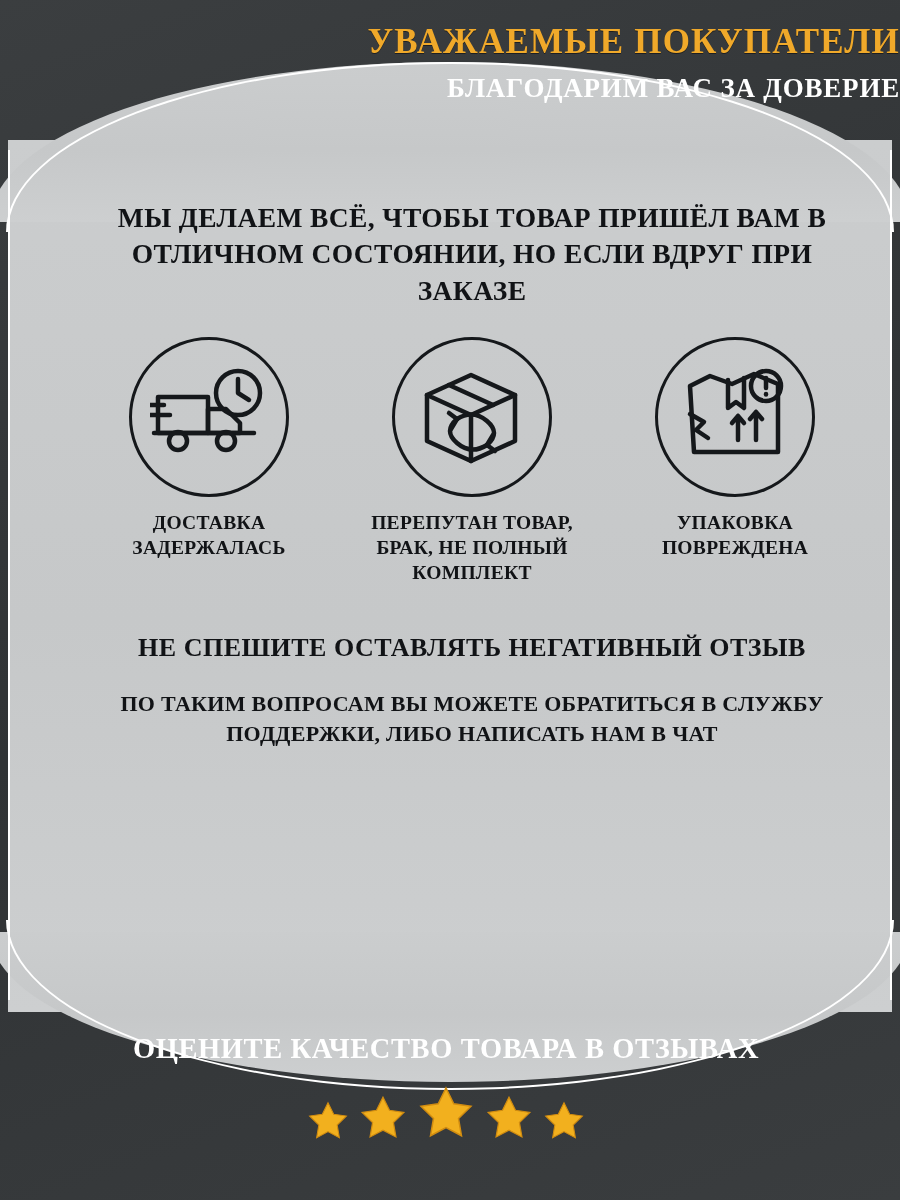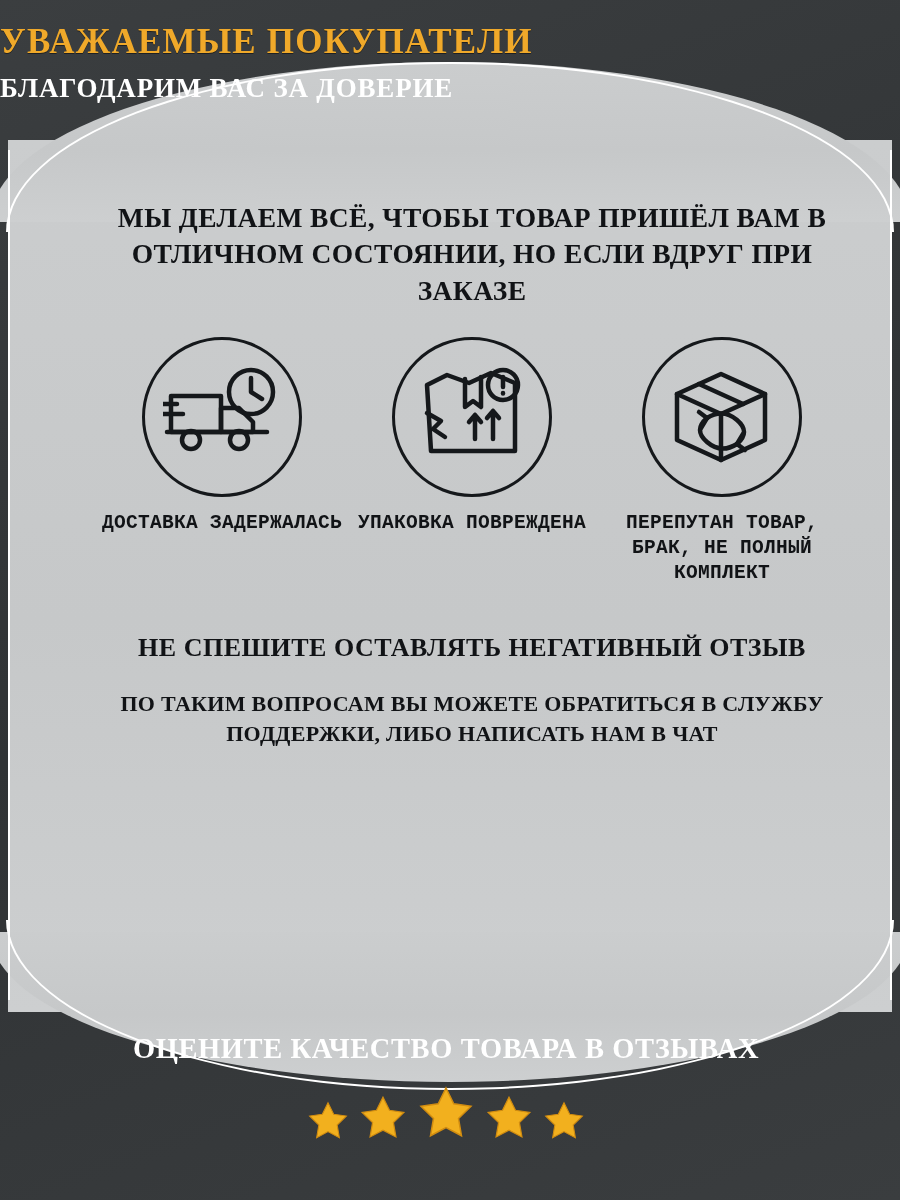--- a/index.html
+++ b/index.html
@@ -93,21 +93,21 @@
     background: #ffffff;
   }
   .rail-l { left: 8px; }
   .rail-r { right: 8px; }
 
   
   .header {
     position: absolute;
     top: 0; left: 0; right: 0;
     height: 150px;
-    text-align: left;
+    text-align: right;
     padding-top: 22px;
     z-index: 5;
   }
   .header-title {
     font-size: 35px;
     font-weight: bold;
     letter-spacing: 1.2px;
     color: #f0a92a;
     text-shadow: 0 1px 0 rgba(0,0,0,.45);
   }
@@ -138,25 +138,24 @@
     font-weight: bold;
     line-height: 1.32;
     letter-spacing: .4px;
     max-width: 760px;
     margin: 0 auto;
   }
 
   
   .icons-row {
     display: flex;
-    justify-content: center;
+    justify-content: space-between;
     align-items: flex-start;
     margin: 28px auto 0;
     max-width: 800px;
-    font-family: Liberation Mono, monospace;
   }
   .icon-item {
     width: 250px;
     display: flex;
     flex-direction: column;
     align-items: center;
   }
   .icon-circle {
     width: 160px;
     height: 160px;
@@ -262,61 +261,61 @@
               <path d="M88 12 V26 L99 33"></path>
             </svg>
           </span>
         </div>
         <div class="icon-caption">ДОСТАВКА ЗАДЕРЖАЛАСЬ</div>
       </div>
 
       <div class="icon-item">
         <div class="icon-circle">
           <span>
-            <svg width="110" height="106" viewBox="0 0 110 106" fill="none" stroke="#15181b" stroke-width="4.5" stroke-linecap="round" stroke-linejoin="round">
-
-              <path d="M10 24 L30 14 L52 22 L74 12 L98 22 V90 H14 Z"></path>
-
-              <path d="M48 18 V46 L56 40 L64 46 V16"></path>
-
-              <path d="M10 52 L24 60 L16 68 L28 76"></path>
-
-              <path d="M58 78 V54 M58 54 L52 61 M58 54 L64 61"></path>
-              <path d="M76 78 V50 M76 50 L70 57 M76 50 L82 57"></path>
-
-              <circle cx="86" cy="24" r="15"></circle>
-              <path d="M86 16 V26"></path>
-              <path d="M86 32 V32.5"></path>
-            </svg>
-          </span>
-        </div>
-        <div class="icon-caption">УПАКОВКА ПОВРЕЖДЕНА</div>
-      </div>
-
-      <div class="icon-item">
-        <div class="icon-circle">
-          <span>
             <svg width="118" height="108" viewBox="0 0 118 108" fill="none" stroke="#15181b" stroke-width="4.5" stroke-linecap="round" stroke-linejoin="round">
 
               <path d="M14 34 L58 14 L102 34 L58 54 Z"></path>
               <path d="M14 34 V80 L58 100 V54"></path>
               <path d="M102 34 V80 L58 100"></path>
 
               <path d="M36 24 L80 44"></path>
 
               <path d="M44 58 q-14 12 0 24 q14 12 30 2"></path>
               <path d="M36 52 L44 58 L38 68"></path>
               <path d="M74 84 q14 -12 0 -24 q-14 -12 -30 -2"></path>
               <path d="M82 90 L74 84 L80 74"></path>
             </svg>
           </span>
         </div>
         <div class="icon-caption">ПЕРЕПУТАН ТОВАР, БРАК, НЕ ПОЛНЫЙ КОМПЛЕКТ</div>
       </div>
 
+      <div class="icon-item">
+        <div class="icon-circle">
+          <span>
+            <svg width="110" height="106" viewBox="0 0 110 106" fill="none" stroke="#15181b" stroke-width="4.5" stroke-linecap="round" stroke-linejoin="round">
+
+              <path d="M10 24 L30 14 L52 22 L74 12 L98 22 V90 H14 Z"></path>
+
+              <path d="M48 18 V46 L56 40 L64 46 V16"></path>
+
+              <path d="M10 52 L24 60 L16 68 L28 76"></path>
+
+              <path d="M58 78 V54 M58 54 L52 61 M58 54 L64 61"></path>
+              <path d="M76 78 V50 M76 50 L70 57 M76 50 L82 57"></path>
+
+              <circle cx="86" cy="24" r="15"></circle>
+              <path d="M86 16 V26"></path>
+              <path d="M86 32 V32.5"></path>
+            </svg>
+          </span>
+        </div>
+        <div class="icon-caption">УПАКОВКА ПОВРЕЖДЕНА</div>
+      </div>
+
     </div>
 
     <div class="headline">НЕ СПЕШИТЕ ОСТАВЛЯТЬ НЕГАТИВНЫЙ ОТЗЫВ</div>
     <div class="support">ПО ТАКИМ ВОПРОСАМ ВЫ МОЖЕТЕ ОБРАТИТЬСЯ В СЛУЖБУ ПОДДЕРЖКИ, ЛИБО НАПИСАТЬ НАМ В ЧАТ</div>
 
   </div>
 
   <div class="footer">
     <div class="footer-title">ОЦЕНИТЕ КАЧЕСТВО ТОВАРА В ОТЗЫВАХ</div>
     <div class="stars">

